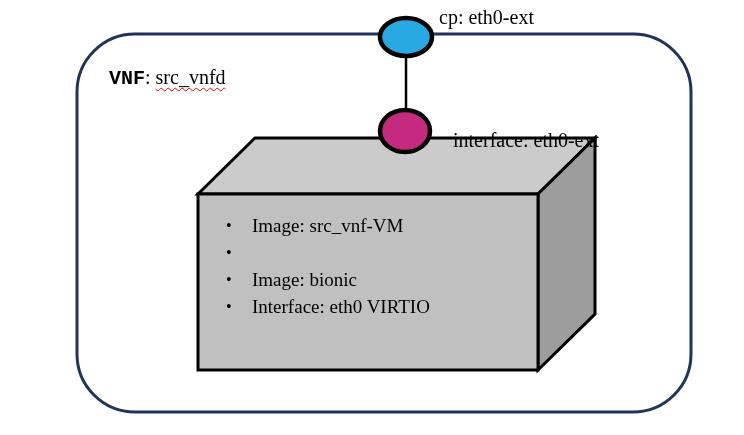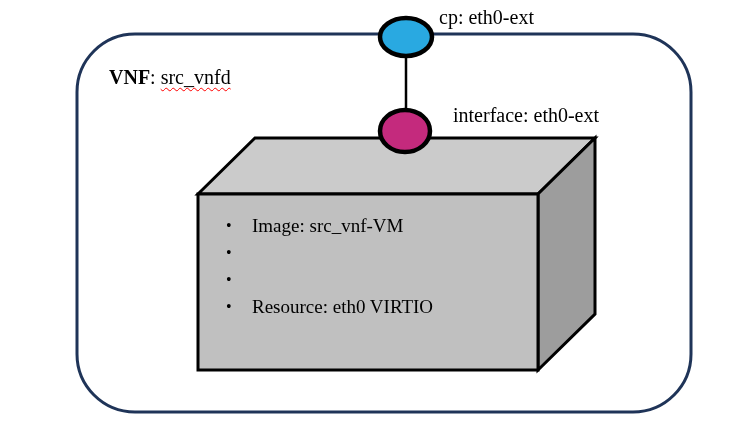--- a/index.html
+++ b/index.html
@@ -16,22 +16,22 @@
   .stage svg { position: absolute; left: 0; top: 0; }
   .label {
     position: absolute;
     font-size: 20px;
     line-height: 22px;
     white-space: nowrap;
     color: #000000;
   }
   .cp-label        { left: 424px; top: 6px; }
   .vnf-label       { left: 94px;  top: 66px; }
-  .interface-label { left: 438px; top: 104px; }
-  .bold { font-weight: bold; }
+  .interface-label { left: 438px; top: 129px; }
+  .bold { font-weight: bold; font-family: Liberation Mono, monospace; }
   .squiggle {
     text-decoration-line: underline;
     text-decoration-style: wavy;
     text-decoration-color: #ff0000;
     text-decoration-thickness: 1px;
     text-underline-offset: 3px;
   }
   .vdu-block {
     position: absolute;
     left: 211px;
@@ -90,21 +90,22 @@
     <ul class="vdu-list" id="vdu-list">
         <li>
           <span class="bullet">•</span>
           <span class="li-text">Image: src_vnf-VM</span>
         </li>
         <li>
           <span class="bullet">•</span>
         </li>
         <li>
           <span class="bullet">•</span>
+          <span class="li-text">Image: bionic</span>
         </li>
         <li>
           <span class="bullet">•</span>
-          <span class="li-text">Resource: eth0 VIRTIO</span>
+          <span class="li-text">Interface: eth0 VIRTIO</span>
         </li>
       </ul>
   </div>
 
 </div>
 
 </body></html>

